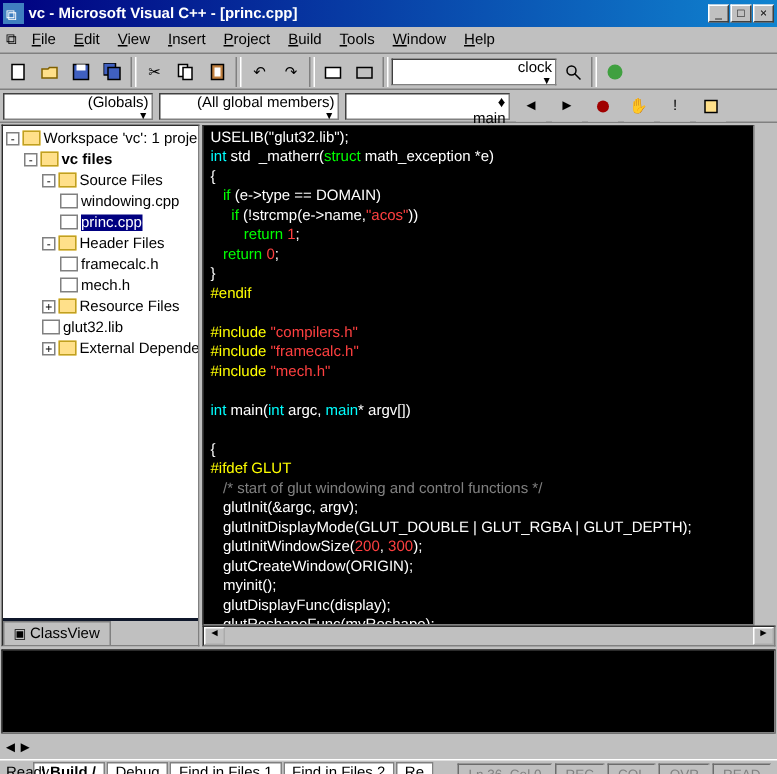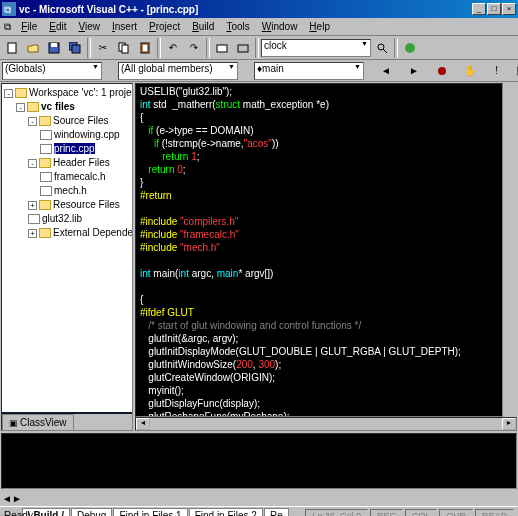--- a/index.html
+++ b/index.html
@@ -7,23 +7,23 @@
 .titlebar { background:linear-gradient(to right,#000080,#1084d0); color:#fff; height:18px; display:flex; align-items:center; padding:0 2px; }
 .titlebar .icon { width:14px; height:14px; margin-right:3px; display:inline-block; }
 .titlebar .title { flex:1; font-weight:bold; }
 .titlebar .winbtns { display:flex; gap:1px; }
 .winbtn { width:14px; height:12px; background:#c0c0c0; border:1px solid #fff; border-right-color:#404040; border-bottom-color:#404040; font-size:8px; text-align:center; line-height:9px; color:#000; cursor:pointer; }
 .menubar { background:#c0c0c0; height:18px; display:flex; align-items:center; padding:0 4px; border-bottom:1px solid #808080; }
 .menuitem { padding:2px 6px; cursor:pointer; }
 .toolbar { background:#c0c0c0; height:24px; display:flex; align-items:center; padding:2px; border-bottom:1px solid #808080; gap:1px; }
 .tb-btn { width:20px; height:20px; background:#c0c0c0; border:1px solid #c0c0c0; display:flex; align-items:center; justify-content:center; cursor:pointer; }
 .tb-sep { width:4px; height:20px; border-left:1px solid #808080; border-right:1px solid #fff; margin:0 1px; }
-.tb-combo { height:18px; background:#fff; border:1px solid #808080; border-top-color:#404040; border-left-color:#404040; padding:0 2px; display:flex; align-items:flex-start; min-width:80px; }
+.tb-combo { height:18px; background:#fff; border:1px solid #808080; border-top-color:#404040; border-left-color:#404040; padding:0 2px; display:flex; align-items:flex-end; min-width:80px;flex-direction:column; }
 .tb-combo .arrow { margin-left:auto; font-size:7px; }
-.secondbar { background:#c0c0c0; height:22px; display:flex; align-items:center; padding:2px; border-bottom:1px solid #808080; gap:16px; }
+.secondbar { background:#c0c0c0; height:22px; display:flex; align-items:center; padding:2px; border-bottom:1px solid #808080; gap:4px; }
 .workspace { display:flex; height:350px; }
 .sidebar { width:132px; background:#fff; border:1px inset #808080; margin:1px; display:flex; flex-direction:column; }
 .tree { flex:1; overflow:auto; padding:2px; font-size:10px; line-height:14px; }
 .tree-node { white-space:nowrap; cursor:pointer; }
 .tree-node .exp { display:inline-block; width:9px; height:9px; border:1px solid #808080; text-align:center; line-height:7px; font-size:8px; margin-right:2px; background:#fff; }
 .tree-node .ficon { display:inline-block; width:12px; height:10px; margin-right:2px; vertical-align:middle; }
 .folder { background:#ffe08a; border:1px solid #c0a020; }
 .file { background:#fff; border:1px solid #808080; }
 .ind1 { padding-left:12px; } .ind2 { padding-left:24px; } .ind3 { padding-left:36px; }
 .sel { background:#000080; color:#fff; }
@@ -193,21 +193,21 @@
   <div class="editor-wrap">
     <div style="display:flex;flex:1;min-height:0">
       <div class="editor" id="editor"><span class="fn">USELIB("glut32.lib");</span>
 <span class="ty">int</span><span class="fn"> std  _matherr(</span><span class="kw">struct</span><span class="fn"> math_exception *e)</span>
 <span class="fn">{</span>
 <span class="fn">   </span><span class="kw">if</span><span class="fn"> (e-&gt;type == DOMAIN)</span>
 <span class="fn">     </span><span class="kw">if</span><span class="fn"> (!strcmp(e-&gt;name,</span><span class="str">"acos"</span><span class="fn">))</span>
 <span class="fn">        </span><span class="kw">return</span><span class="fn"> </span><span class="num">1</span><span class="fn">;</span>
 <span class="fn">   </span><span class="kw">return</span><span class="fn"> </span><span class="num">0</span><span class="fn">;</span>
 <span class="fn">}</span>
-<span class="pp">#return</span>
+<span class="pp">#endif</span>
 <span class="fn"></span>
 <span class="pp">#include </span><span class="str">"compilers.h"</span>
 <span class="pp">#include </span><span class="str">"framecalc.h"</span>
 <span class="pp">#include </span><span class="str">"mech.h"</span>
 <span class="fn"></span>
 <span class="ty">int</span><span class="fn"> main(</span><span class="ty">int</span><span class="fn"> argc, </span><span class="ty">main</span><span class="fn">* argv[])</span>
 <span class="fn"></span>
 <span class="fn">{</span>
 <span class="pp">#ifdef GLUT</span>
 <span class="cm">   /* start of glut windowing and control functions */</span>

